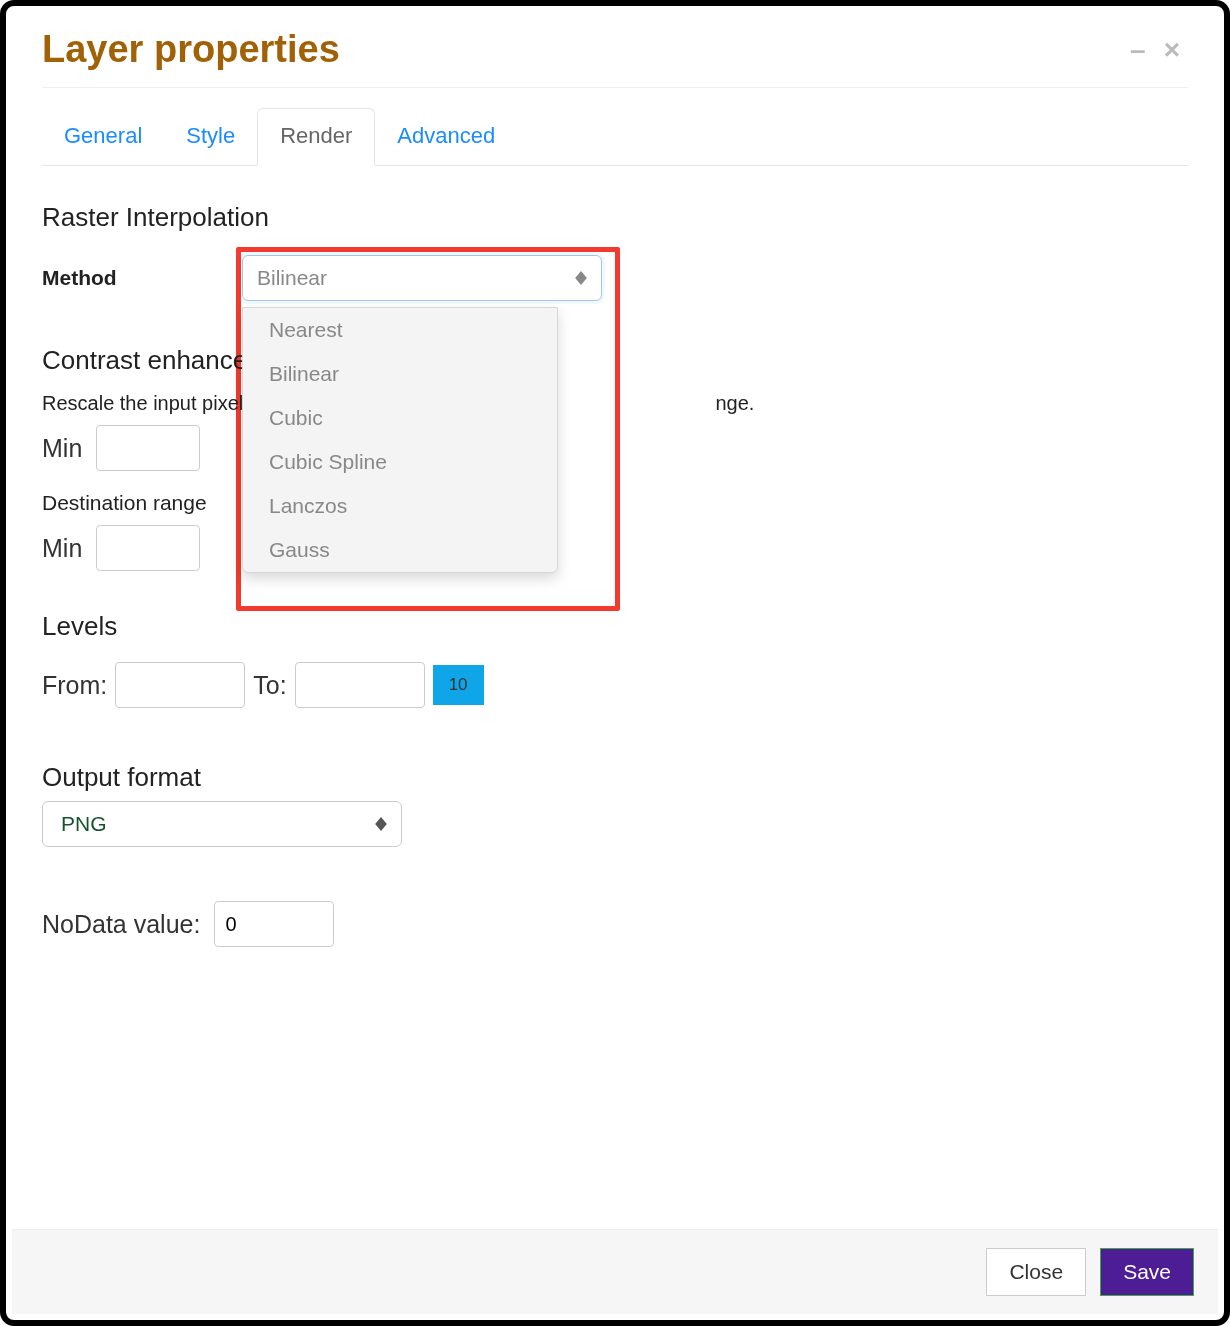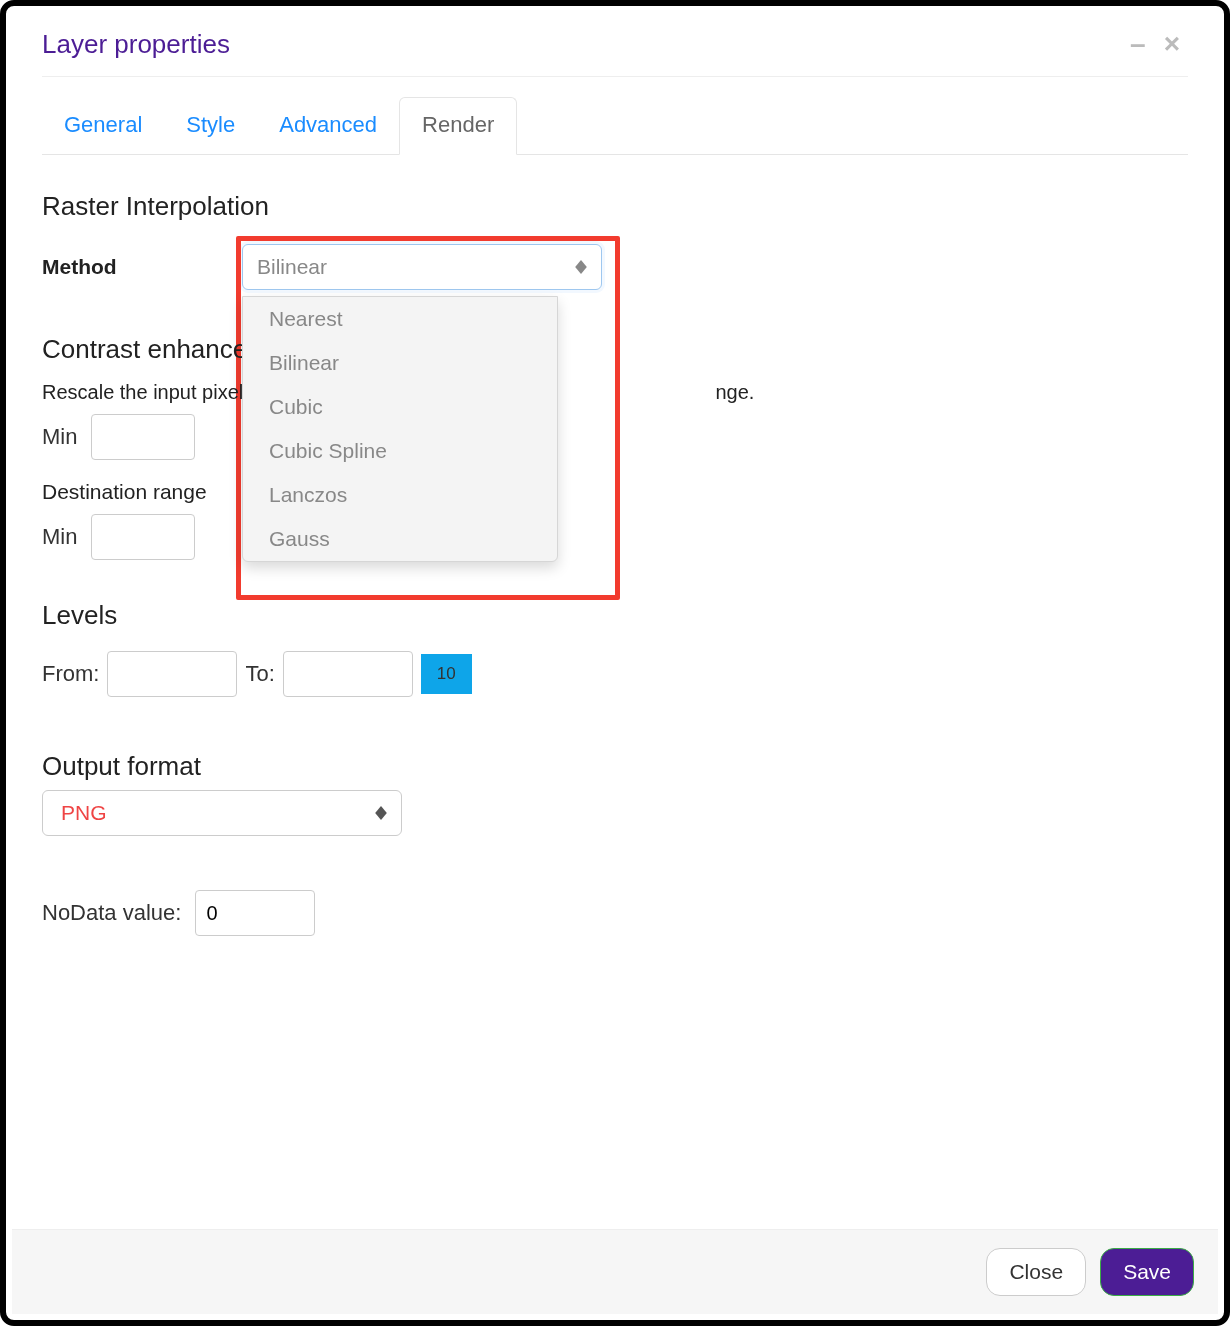--- a/index.html
+++ b/index.html
@@ -1,43 +1,43 @@
 <!DOCTYPE html>
 <html><head>
 <meta charset="utf-8">
 <style>
   * { box-sizing: border-box; }
   html, body { margin:0; padding:0; font-family: -apple-system, "Helvetica Neue", Arial, sans-serif; color:#333; }
   body { background:#fff; }
   .frame { width:1230px; height:1326px; border:6px solid #000; border-radius:14px; padding:22px 10px 10px 10px; position:relative; background:#fff; overflow:hidden; }
   .inner { padding:0 26px; }
   .header-row { display:flex; align-items:center; border-bottom:1px solid #eee; padding-bottom:16px; }
-  .title { font-size:26px; font-weight:400; color:#4c1d95; flex:1; }
+  .title { font-size:38px; font-weight:700; color:#a16207; flex:1; }
   .win-icons { color:#bbb; font-size:28px; display:flex; gap:18px; padding-right:8px; }
   .win-icons span { cursor:pointer; }
   .tabs { display:flex; align-items:flex-end; margin-top:20px; border-bottom:1px solid #e5e5e5; }
   .tab { padding:14px 22px 16px; font-size:22px; color:#1a8cff; cursor:pointer; }
   .tab.active { color:#666; border:1px solid #e5e5e5; border-bottom:1px solid #fff; border-radius:6px 6px 0 0; margin-bottom:-1px; background:#fff; }
   .section-h { font-size:26px; font-weight:500; color:#222; margin-top:36px; }
   .row { display:flex; align-items:center; margin-top:22px; position:relative; }
   .lbl { font-size:21px; color:#222; width:100px; }
   .lbl-wide { font-size:26px; color:#222; }
   .select { position:relative; width:360px; height:46px; border:1px solid #9ec7ef; border-radius:6px; background:#fff; display:flex; align-items:center; padding:0 14px; color:#888; font-size:21px; box-shadow:0 0 0 3px rgba(26,140,255,0.06); }
-  .select-neutral { border:1px solid #ccc; box-shadow:none; color:#ef4444;padding-left:18px; }
+  .select-neutral { border:1px solid #ccc; box-shadow:none; color:#14532d;padding-left:18px; }
   .caret { position:absolute; right:14px; top:50%; transform:translateY(-50%); display:flex; flex-direction:column; line-height:6px; color:#888; }
   .caret svg { width:12px; height:7px; }
   .desc { font-size:20px; color:#222; margin-top:16px; }
   .subh { font-size:21px; color:#222; margin-top:14px; }
   .tiny-input { width:104px; height:46px; border:1px solid #ccc; border-radius:4px; padding:0 10px; font-size:20px; }
   .pair { display:flex; align-items:center; gap:18px; }
-  .pair .lbl2 { font-size:22px; }
+  .pair .lbl2 { font-size:25px; }
   .pair .col { display:flex; align-items:center; gap:14px; }
   .gray-badge { background:#0ea5e9; padding:10px 16px; font-size:17px; color:#333; }
   .footer { position:absolute; left:6px; right:6px; bottom:6px; background:#f6f6f6; border-top:1px solid #eee; padding:18px 24px; display:flex; justify-content:flex-end; gap:14px; }
-  .btn { height:48px; padding:0 22px; border-radius:14px; font-size:21px; cursor:pointer; display:flex; align-items:center; }
+  .btn { height:48px; padding:0 22px; border-radius:0; font-size:21px; cursor:pointer; display:flex; align-items:center; }
   .btn-default { background:#fff; border:1px solid #ccc; color:#333; }
   .btn-primary { background:#4c1d95; border:1px solid #3bab46; color:#fff; }
 
   
   .method-wrap { position:relative; margin-left:200px; }
   .highlight-box { position:absolute; border:5px solid #f23b2e; border-radius:2px; pointer-events:none; }
   .highlight-box.method { left:-6px; top:-8px; width:384px; height:364px; }
   .dropdown-panel { position:absolute; left:0; top:52px; width:316px; background:#f4f4f4; border:1px solid #d6d6d6; border-radius:0 0 6px 6px; box-shadow:0 6px 14px rgba(0,0,0,0.15); z-index:5; }
   .dropdown-panel .opt { padding:10px 26px; font-size:21px; color:#888; cursor:pointer; }
   .below { position:relative; z-index:1; }
@@ -51,22 +51,22 @@
       <div class="title">Layer properties</div>
       <div class="win-icons">
         <span style="font-weight:bold;">–</span>
         <span style="font-weight:bold;">×</span>
       </div>
     </div>
 
     <div class="tabs">
       <div class="tab">General</div>
       <div class="tab">Style</div>
+      <div class="tab active">Render</div>
       <div class="tab">Advanced</div>
-      <div class="tab active">Render</div>
     </div>
 
     <div class="section-h">Raster Interpolation</div>
 
     <div class="row">
       <div class="lbl" style="position:absolute; left:0;font-weight:bold;">Method</div>
       <div class="method-wrap">
         <div class="select">
           <span>Bilinear</span>
           <span class="caret">

